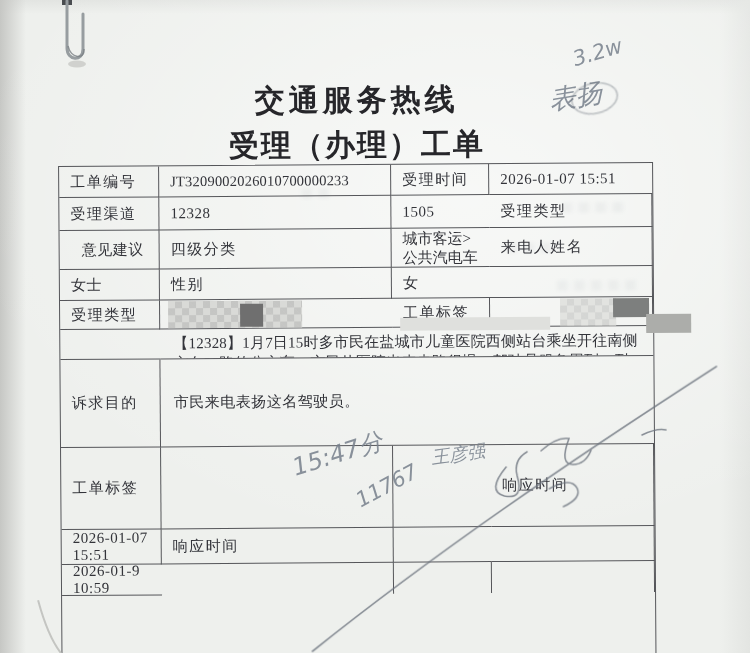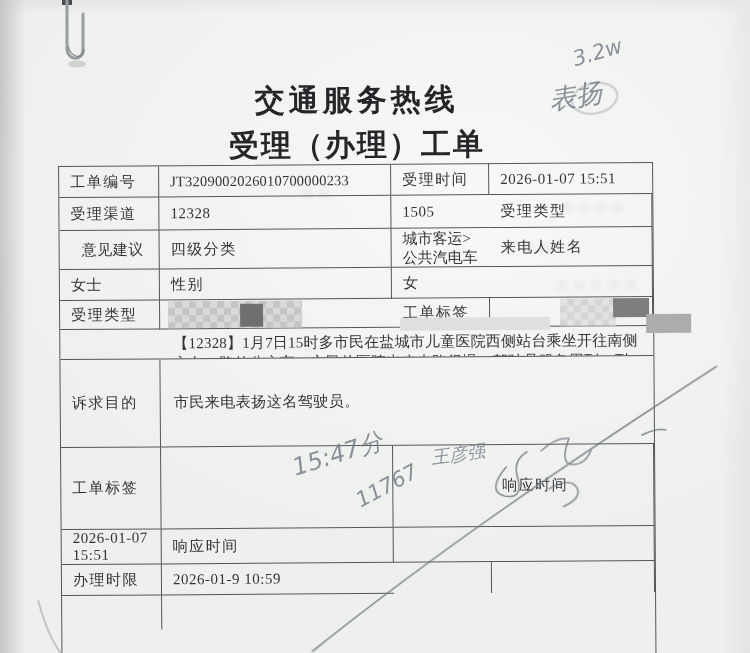--- a/index.html
+++ b/index.html
@@ -109,21 +109,20 @@
     <div class="cell lab">工单标签</div>
     <div class="cell"></div>
     <div class="cell lastcol"></div>
 
     <div class="cell lab">响应时间</div>
     <div class="cell">2026-01-07 15:51</div>
     <div class="cell lab">响应时间</div>
     <div class="cell lastcol"></div>
 
     <div class="cell"></div>
-    <div class="cell lab">办理时限</div>
     <div class="cell lastcol">2026-01-9 10:59</div>
 
     <div class="cell lastrow"></div>
     <div class="cell lastrow"></div>
     <div class="cell lastrow"></div>
     <div class="cell lastrow lastcol"></div>
   </div>
 
   <div class="mosaic" style="left:168px;top:300px;width:134px;height:27px;"></div>
   <div class="mblock" style="left:240px;top:303px;width:23px;height:23px;background:#6f6f6f;"></div>

